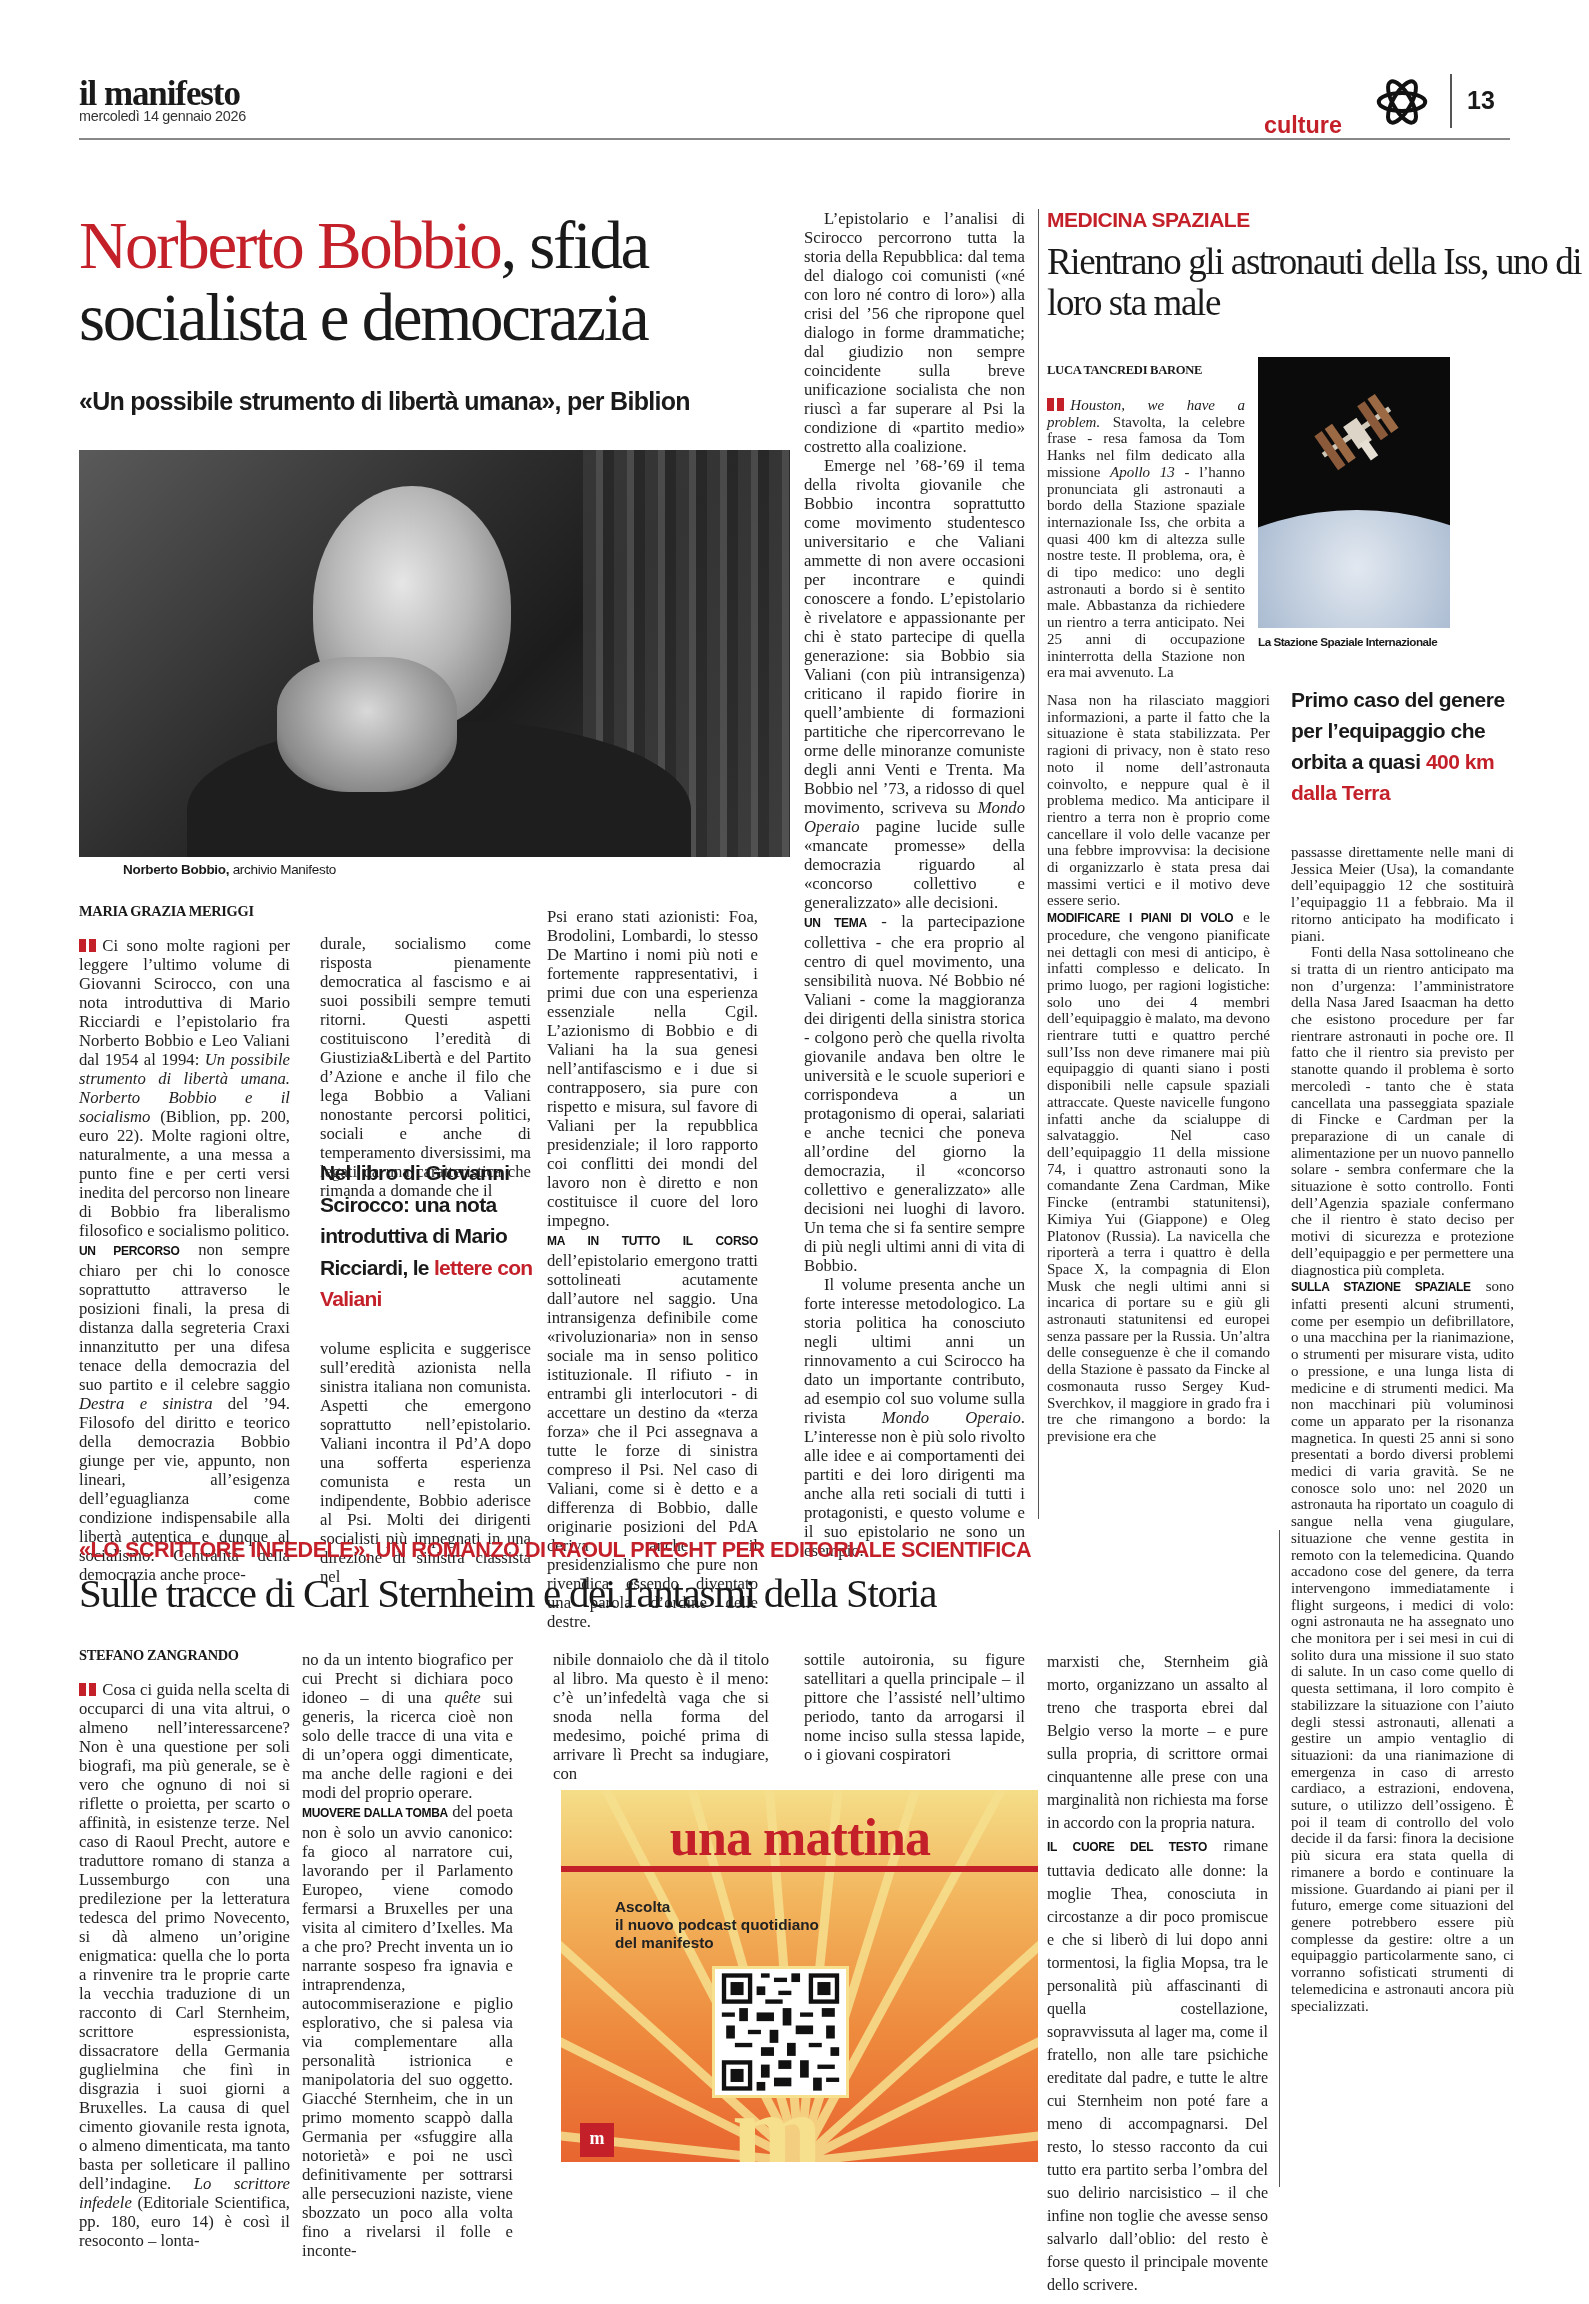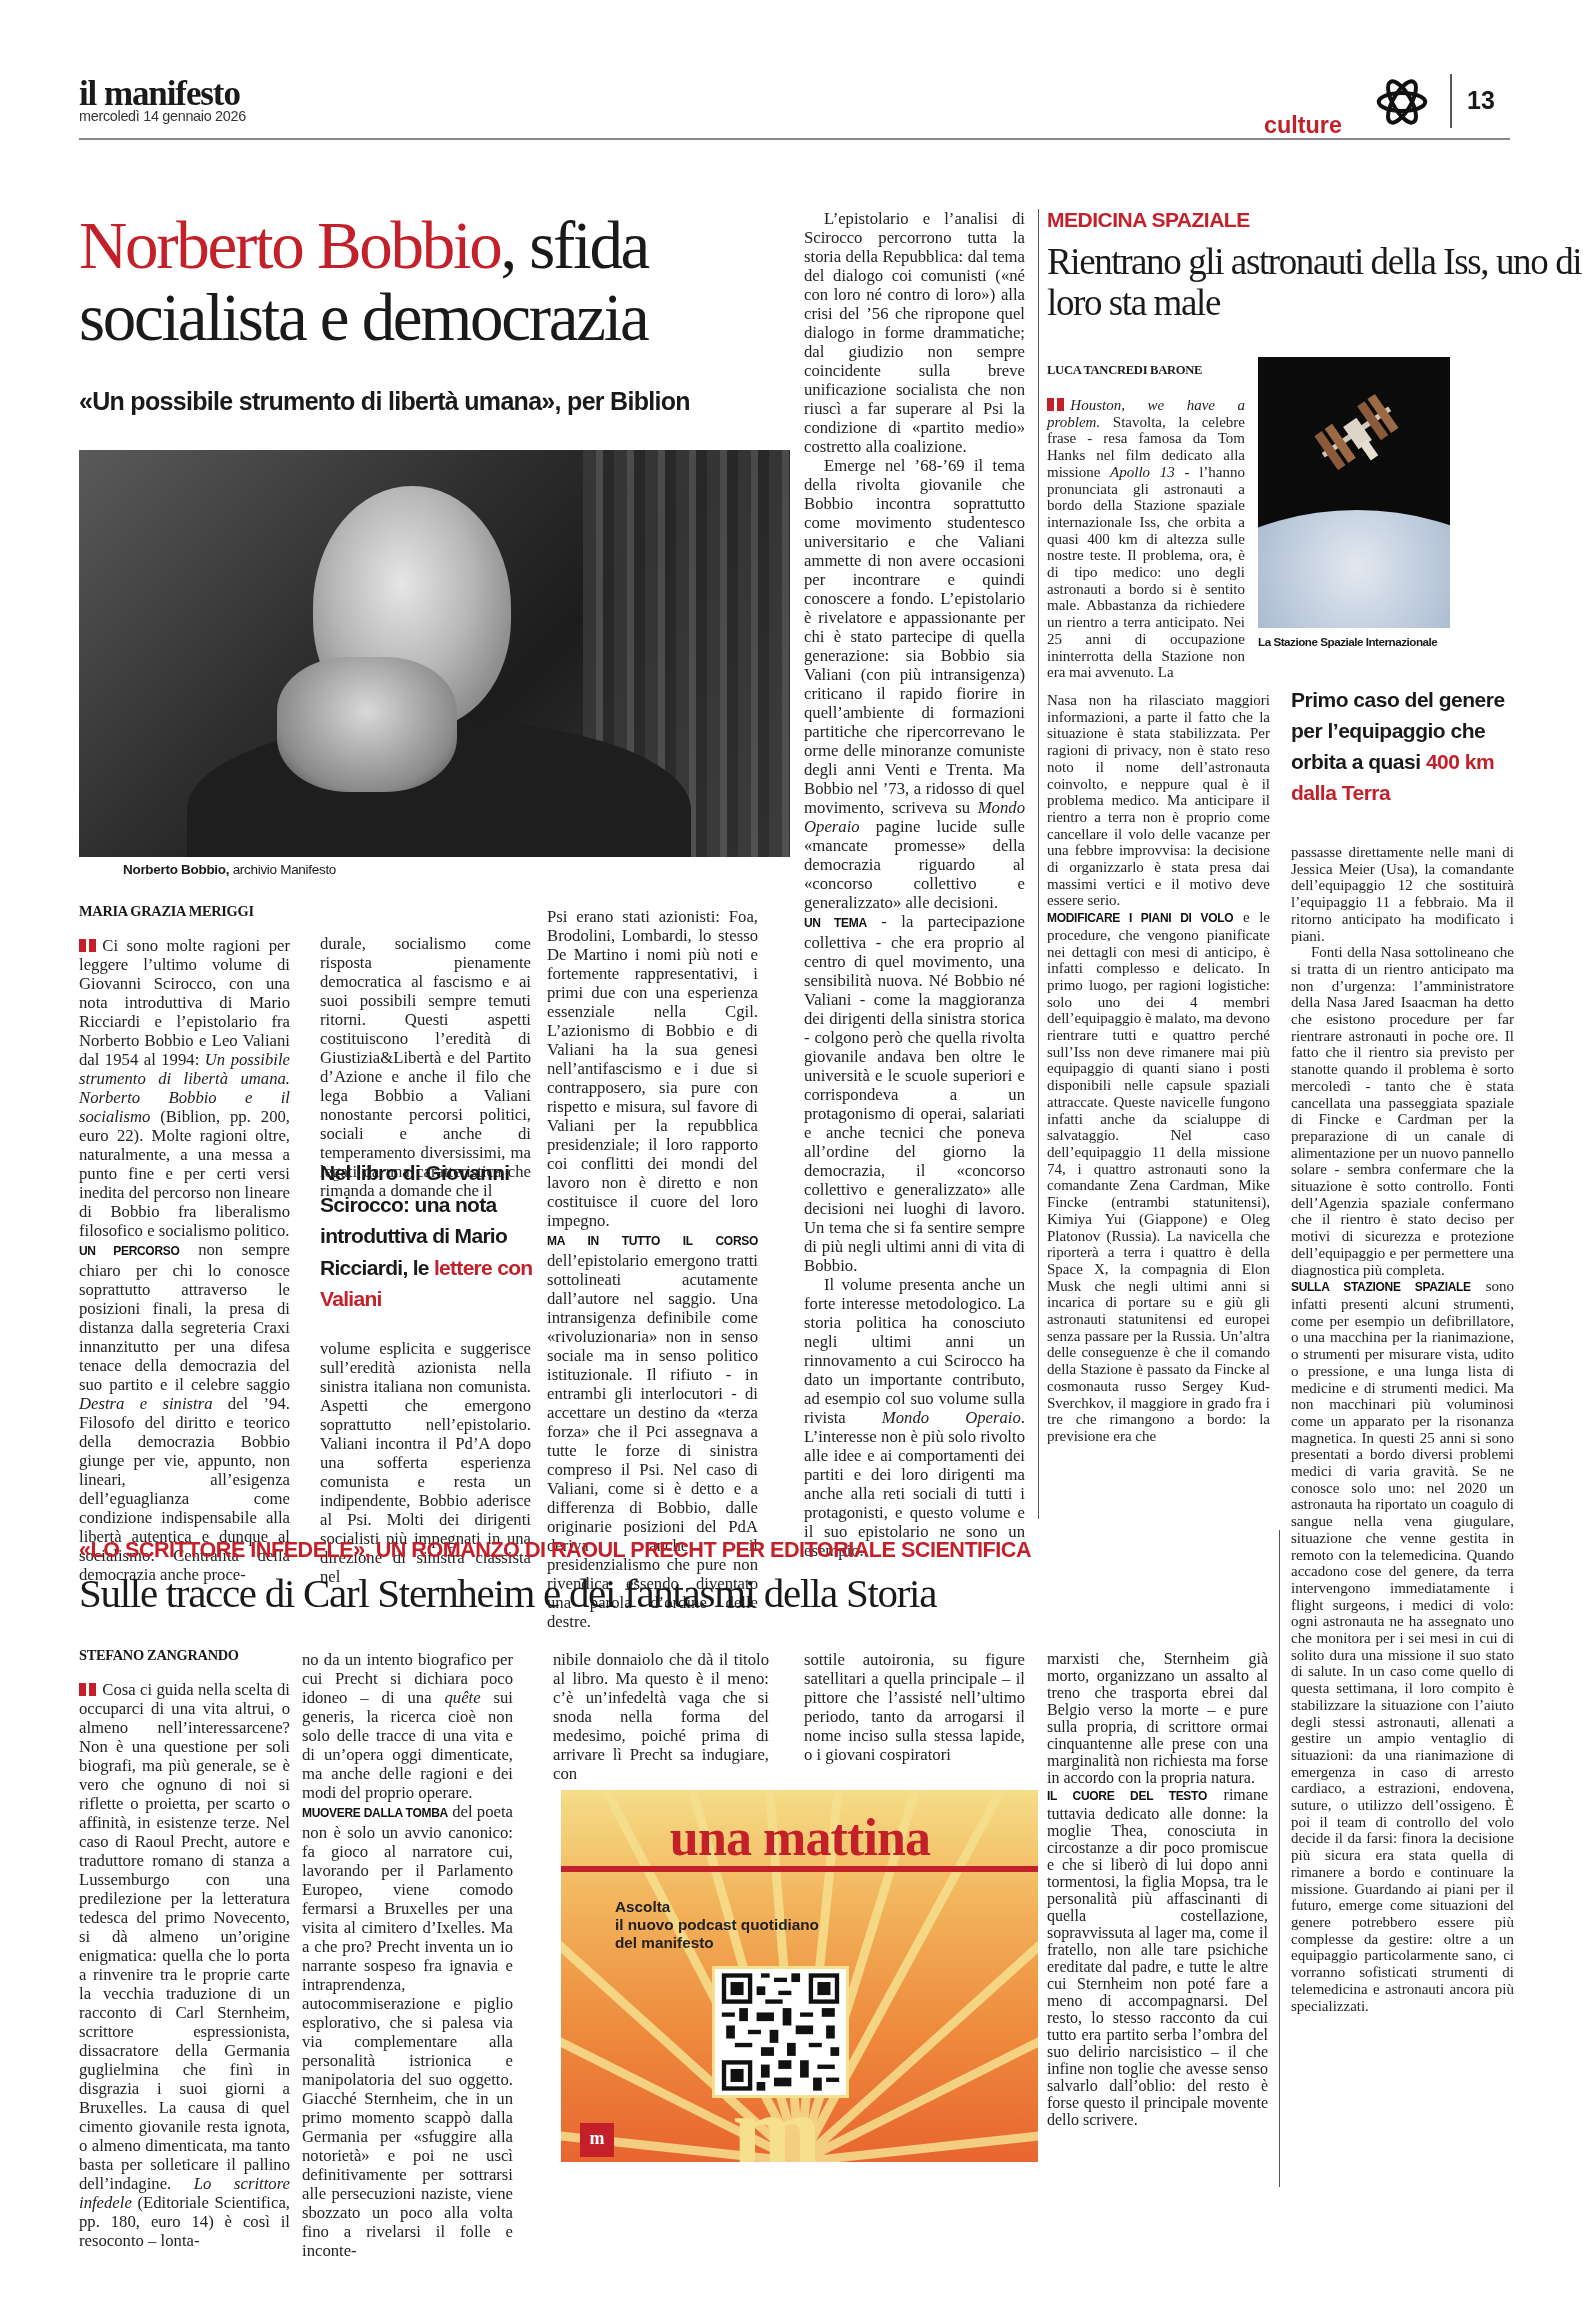--- a/index.html
+++ b/index.html
@@ -61,21 +61,21 @@
   #a2-col2 { left: 1291px; top: 844px; width: 223px; font-size: 15px; line-height: 16.7px; }
   #vrule-2 { left: 1279px; top: 1530px; width: 0.9px; height: 657px; background: #555; }
 
   
   #a3-kicker { left: 79px; top: 1537px; font-family: "Liberation Sans", sans-serif; font-weight: bold; font-size: 21.6px; color: #c4202a; letter-spacing: -0.5px; }
   #a3-title { left: 79px; top: 1569px; font-family: "Liberation Serif", serif; font-size: 41px; letter-spacing: -1.3px; }
   #a3-byline { left: 79px; top: 1647px; }
   #a3-col1 { left: 79px; top: 1680px; width: 211px; }
   #a3-col2 { left: 302px; top: 1650px; width: 211px; }
   #a3-col3 { left: 553px; top: 1650px; width: 225px; }
-  #a3-col4 { left: 813px; top: 1650px; width: 221px; font-size: 16px; line-height: 17px; }
+  #a3-col4 { left: 813px; top: 1650px; width: 221px; font-size: 16px; line-height: 23px; }
 
   
   #ad-box { left: 561px; top: 1790px; width: 477px; height: 372px; overflow: hidden; background: linear-gradient(180deg, #f5dd88 0%, #f2b45c 30%, #ee8a3d 65%, #e86530 100%); }
   #ad-rays { position: absolute; left: 0; top: 0; width: 477px; height: 372px; }
   #ad-title { position: absolute; left: 59px; top: 18px; width: 360px; text-align: center; font-family: "Liberation Serif", serif; font-weight: bold; font-size: 52px; color: #c4202a; letter-spacing: -0.9px; }
   #ad-rule { position: absolute; left: 0; top: 76px; width: 477px; height: 6.3px; background: #c4202a; }
   #ad-text { position: absolute; left: 54px; top: 108px; width: 369px; text-align: left; font-family: "Liberation Sans", sans-serif; font-weight: bold; font-size: 15.3px; line-height: 18px; color: #222; }
   #ad-qr { position: absolute; left: 151px; top: 176px; width: 131px; height: 126px; background: #fff; border: 3.6px solid #f6e08e; }
   #ad-m-logo { position: absolute; left: 19px; top: 333px; width: 34px; height: 34px; background: #c4202a; color: #fff; font-family: "Liberation Serif", serif; font-weight: bold; font-size: 18px; text-align: center; line-height: 31px; }
   #ad-big-m { position: absolute; left: 171px; top: 297px; font-family: "Liberation Serif", serif; font-weight: bold; font-size: 108px; color: #f6e08e; line-height: 90px; }

